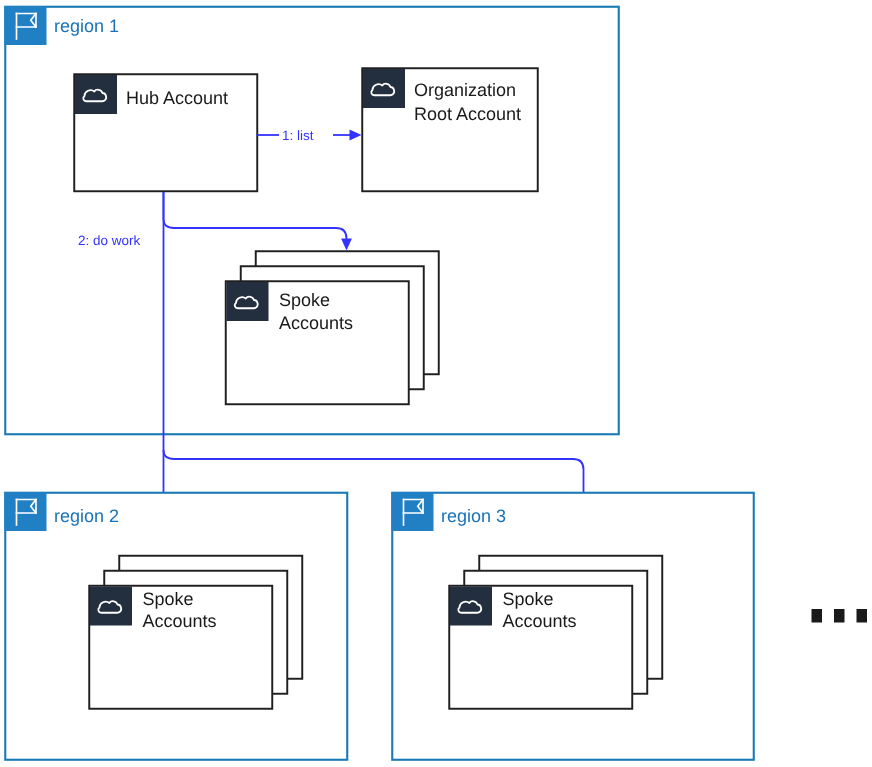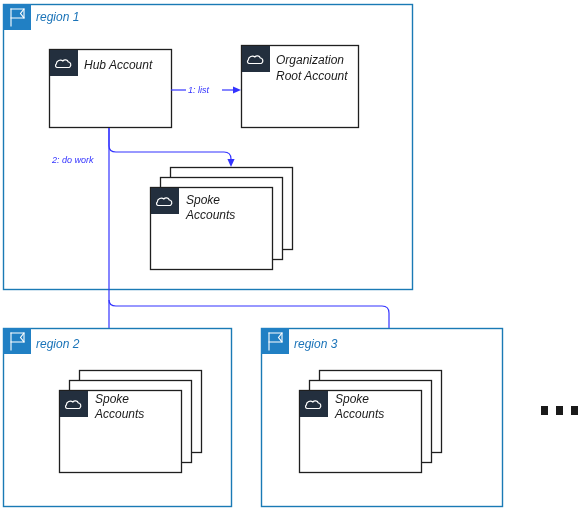--- a/index.html
+++ b/index.html
@@ -12,21 +12,20 @@
     width: 581px;
     height: 511px;
     overflow: hidden;
     font-family: "Liberation Sans", sans-serif;
   }
   #diagram-root {
     position: relative;
     width: 581px;
     height: 429px;
     background: #ffffff;
-    font-style: italic;
   }
   svg#diagram-svg {
     display: block;
     width: 581px;
     height: 511px;
   }
   .region-label-text {
     font-family: "Liberation Sans", sans-serif;
     font-size: 12px;
     fill: #1a73b8;

